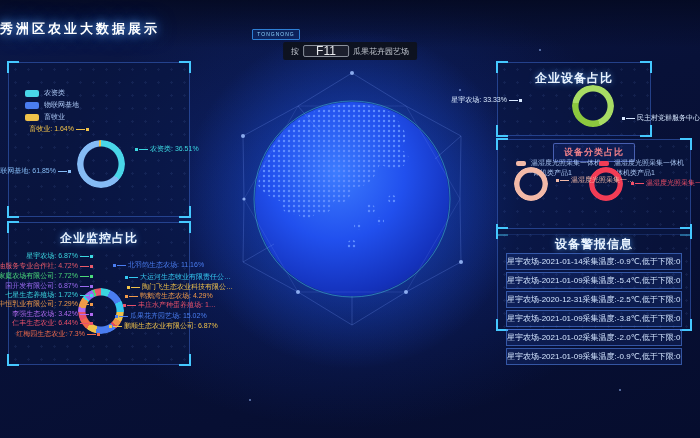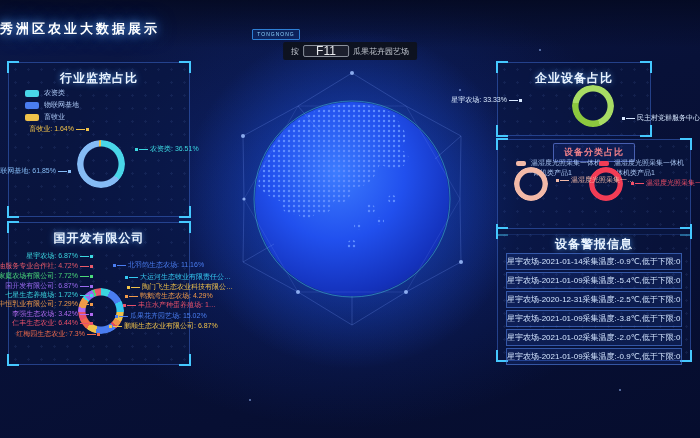--- a/index.html
+++ b/index.html
@@ -157,41 +157,40 @@
   <div class="top-band"></div>
   <div class="logo">TONGNONG</div>
   <div class="main-title">秀洲区农业大数据展示</div>
   <div class="hint">
     <span>按</span>
     <span class="key">F11</span>
     <span>瓜果花卉园艺场</span>
   </div>
 
   <section class="panel" style="left:8px;top:62px;width:182px;height:155px;">
-    <div class="panel-title">行业监控占比</div>
     <div class="legend-row" style="left:16px;top:26px;">
       <span class="swatch" style="background:#49d6e8"></span>
       <span class="legend-label">农资类</span>
     </div>
     <div class="legend-row" style="left:16px;top:38px;">
       <span class="swatch" style="background:#4a7df0"></span>
       <span class="legend-label">物联网基地</span>
     </div>
     <div class="legend-row" style="left:16px;top:50px;">
       <span class="swatch" style="background:#f0c24a"></span>
       <span class="legend-label">畜牧业</span>
     </div>
     <div class="donut donut-a" style="left:68px;top:77px;"></div>
     <div class="lbl lbl-l c-yellow" style="right:100px;top:62px;">畜牧业: 1.64%</div>
     <div class="lbl lbl-r c-cyan" style="left:126px;top:82px;">农资类: 36.51%</div>
     <div class="lbl lbl-l c-lblue" style="right:118px;top:104px;">物联网基地: 61.85%</div>
   </section>
 
   <section class="panel" style="left:8px;top:222px;width:182px;height:143px;overflow:visible;">
-    <div class="panel-title">国开发有限公司</div>
+    <div class="panel-title">企业监控占比</div>
     <div class="donut donut-b" style="left:69px;top:65px;"></div>
 
     <div class="lbl lbl-l c-cyan" style="right:96px;top:29px;">星宇农场: 6.87%</div>
     <div class="lbl lbl-l c-red2" style="right:96px;top:39px;">粮油服务专业合作社: 4.72%</div>
     <div class="lbl lbl-l c-green" style="right:96px;top:49px;">家庭农场有限公司: 7.72%</div>
     <div class="lbl lbl-l c-purple" style="right:96px;top:59px;">国开发有限公司: 6.87%</div>
     <div class="lbl lbl-l c-cyan" style="right:96px;top:68px;">七星生态养殖场: 1.72%</div>
     <div class="lbl lbl-l c-orange" style="right:96px;top:77px;">中恒乳业有限公司: 7.29%</div>
     <div class="lbl lbl-l c-violet" style="right:96px;top:87px;">李强生态农场: 3.42%</div>
     <div class="lbl lbl-l c-red" style="right:96px;top:96px;">仁丰生态农业: 6.44%</div>
@@ -230,21 +229,21 @@
       <span class="swatch" style="background:#f23c55"></span>
       <span class="legend-label">温湿度光照采集一体机</span>
     </div>
     <div class="legend-row mini-legend" style="left:111px;top:29px;">
       <span class="legend-label">一体机类产品1</span>
     </div>
     <div class="donut donut-r" style="left:91px;top:27px;"></div>
     <div class="lbl lbl-r c-crimson" style="left:133px;top:39px;">温湿度光照采集一…</div>
   </section>
 
-  <section class="panel" style="left:497px;top:228px;width:194px;height:133px;">
+  <section class="panel" style="left:497px;top:228px;width:194px;height:102px;">
     <div class="panel-title">设备警报信息</div>
     <div class="alert-row" style="top:24px;">星宇农场-2021-01-14采集温度:-0.9℃,低于下限:0℃</div>
     <div class="alert-row" style="top:43px;">星宇农场-2021-01-09采集温度:-5.4℃,低于下限:0℃</div>
     <div class="alert-row" style="top:62px;">星宇农场-2020-12-31采集温度:-2.5℃,低于下限:0℃</div>
     <div class="alert-row" style="top:81px;">星宇农场-2021-01-09采集温度:-3.8℃,低于下限:0℃</div>
     <div class="alert-row" style="top:100px;">星宇农场-2021-01-02采集温度:-2.0℃,低于下限:0℃</div>
     <div class="alert-row" style="top:119px;">星宇农场-2021-01-09采集温度:-0.9℃,低于下限:0℃</div>
   </section>
 
 </div>

